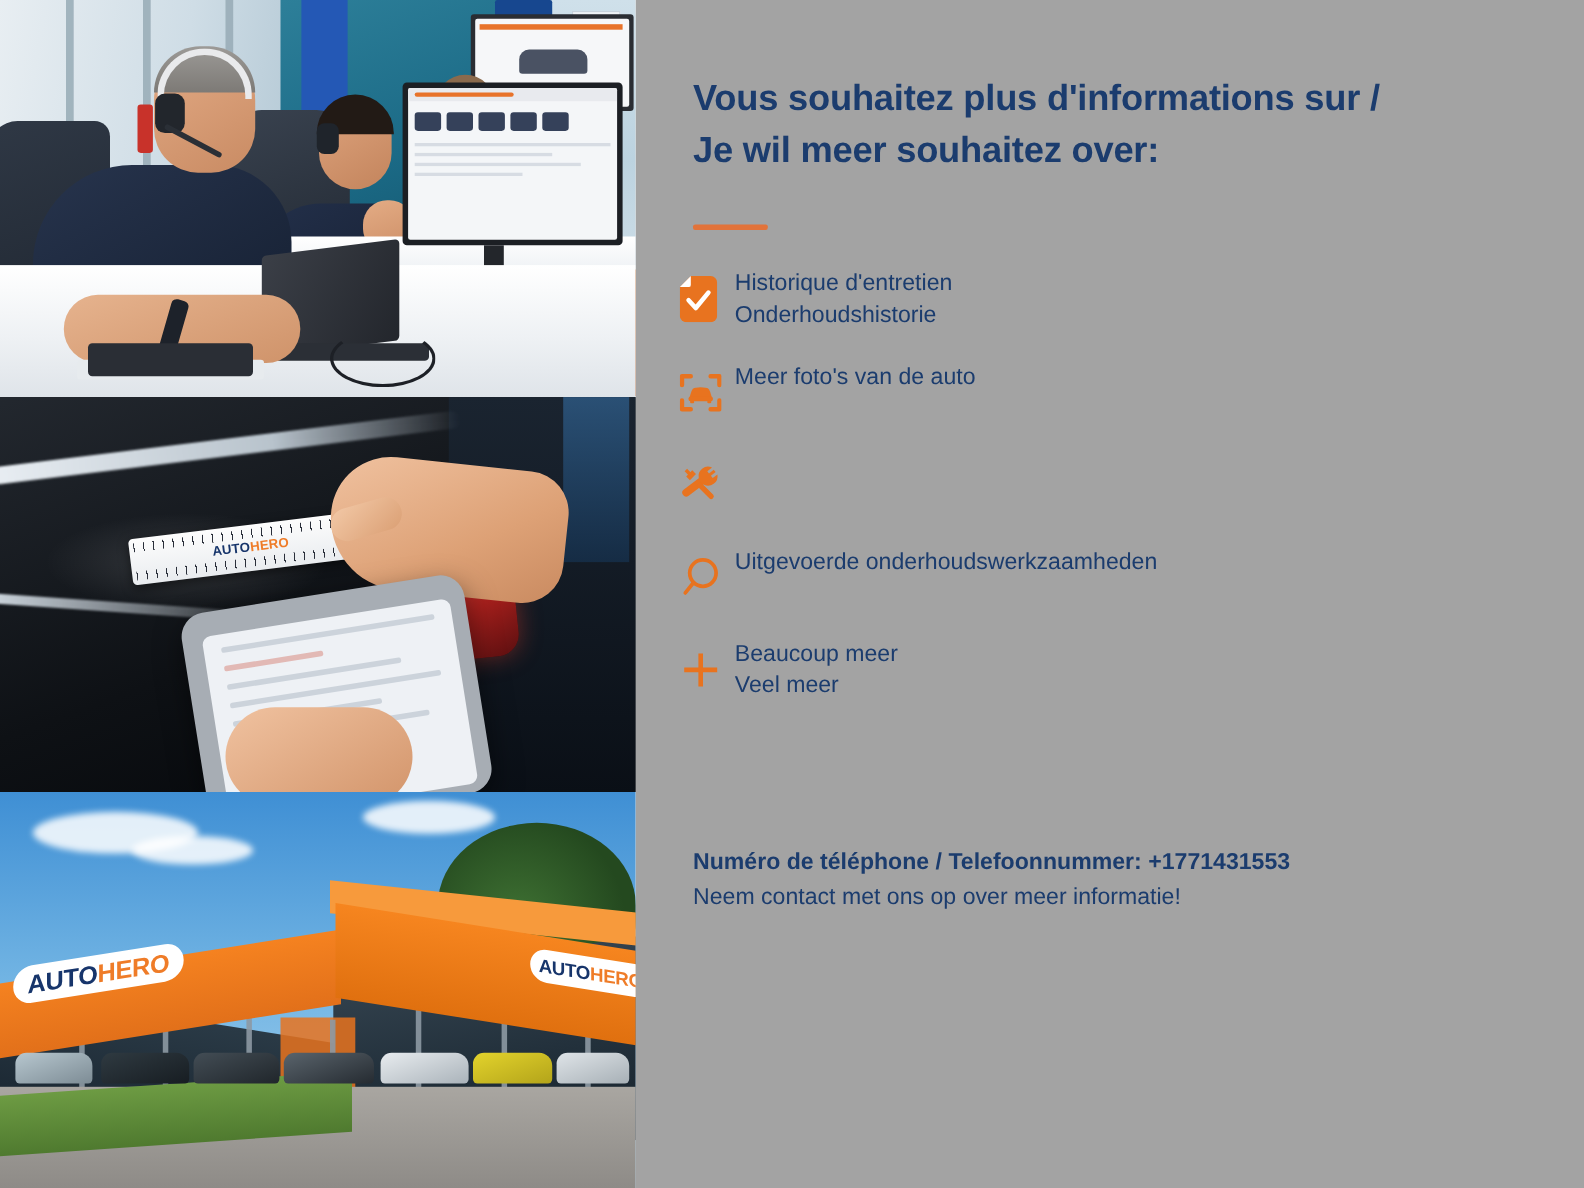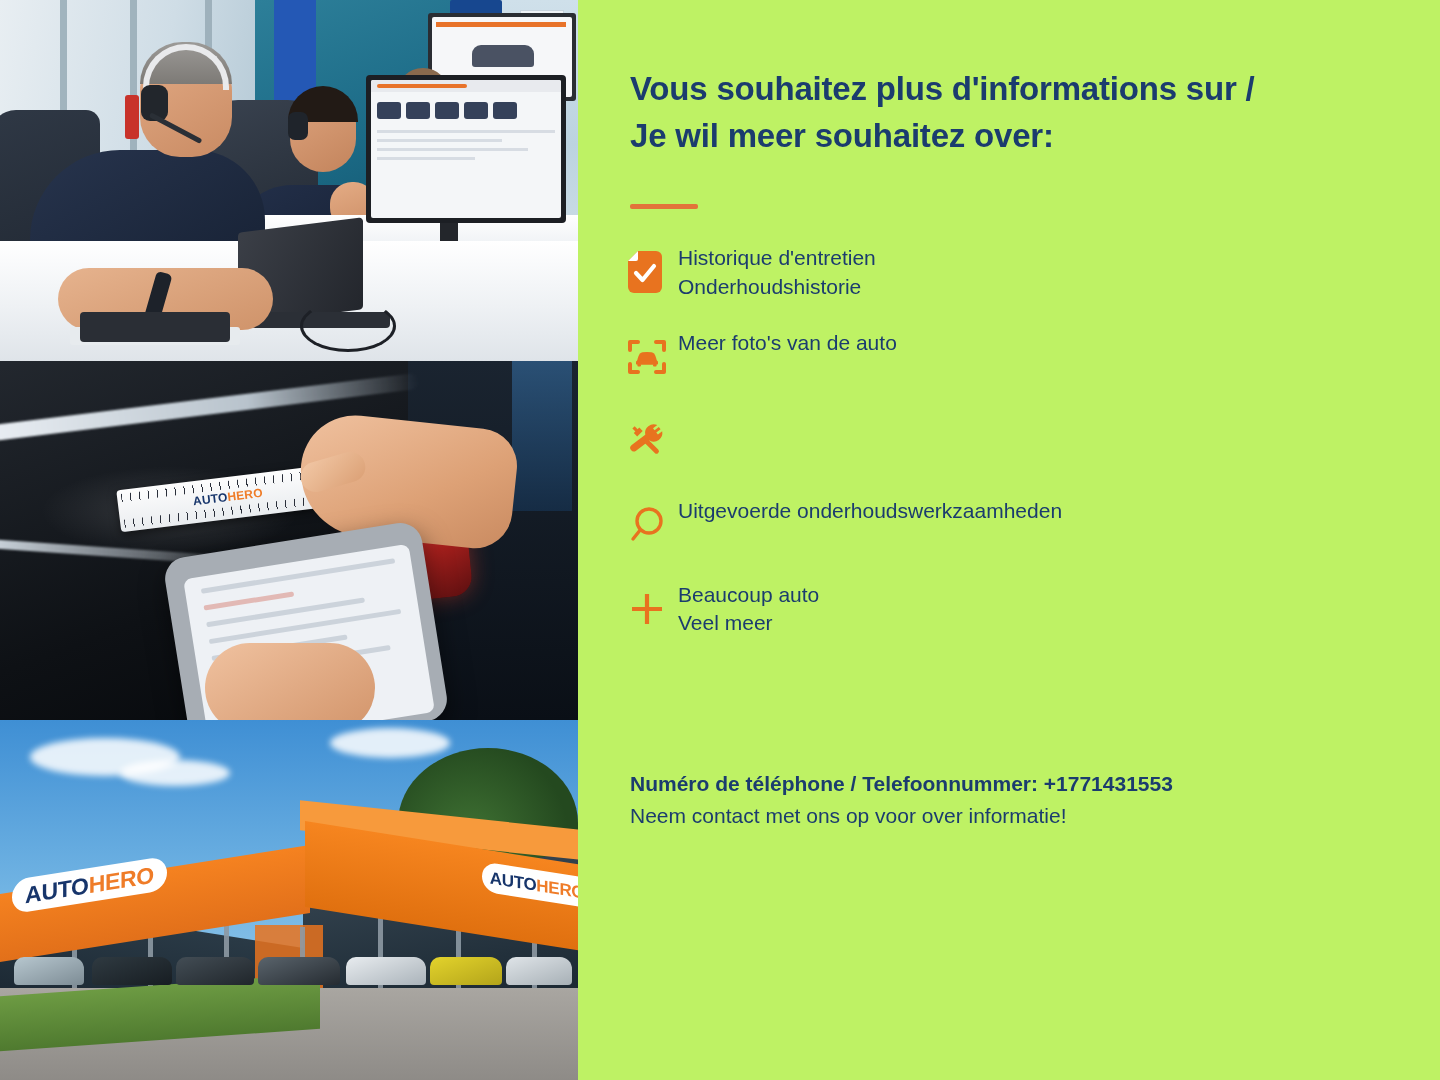--- a/index.html
+++ b/index.html
@@ -155,26 +155,26 @@
   .p3 .glassR{position:absolute;left:303px;top:120px;width:275px;height:185px;
     background:linear-gradient(180deg,#33424e 0%,#22303b 50%,#16212a 100%);transform:skewY(-9deg);transform-origin:left top;}
   .p3 .post{position:absolute;width:5px;background:#8d99a3;opacity:.9;}
   .p3 .ground{position:absolute;left:0;bottom:0;width:578px;height:92px;background:linear-gradient(180deg,#a9a6a1,#8e8b87);}
   .p3 .grass{position:absolute;left:0;bottom:40px;width:320px;height:55px;background:linear-gradient(180deg,#6d9b43,#4f7a2f);
     transform:skewY(-4deg);}
   .p3 .car{position:absolute;bottom:95px;height:28px;border-radius:10px 12px 4px 4px;}
   .p3 .inpost{position:absolute;top:150px;width:68px;height:90px;background:#e8731f;opacity:.85;}
 
   
-  .content{flex:1;position:relative;background:#bef264;}
+  .content{flex:1;position:relative;background:#a3a3a3;}
   .h1{position:absolute;left:52px;top:66px;width:780px;color:#1b3c6e;font-weight:700;
       font-size:33px;line-height:1.42;letter-spacing:-.2px;}
   .rule{position:absolute;left:52px;top:204px;width:68px;height:5px;background:#e2733a;border-radius:2px;}
 
-  .features{position:absolute;left:50px;top:243px;width:640px;}
+  .features{position:absolute;left:40px;top:243px;width:640px;}
   .feature{display:flex;align-items:flex-start;margin-bottom:26px;}
   .feature .ic{width:50px;min-width:50px;height:58px;display:flex;align-items:center;justify-content:flex-start;}
   .feature .txt{padding-top:1px;}
   .feature .l1,.feature .l2{color:#1b3c6e;font-size:21px;line-height:1.37;white-space:nowrap;}
 
   .contact{position:absolute;left:52px;top:768px;width:790px;color:#1b3c6e;}
   .contact .ph{font-size:21px;font-weight:700;line-height:1.5;white-space:nowrap;}
   .contact .cl{font-size:21px;line-height:1.53;white-space:nowrap;}
 </style>
 </head>
@@ -392,25 +392,25 @@
         </div>
       </div>
 
       <div class="feature">
         <div class="ic">
           <svg width="38" height="38" viewBox="0 0 38 38">
             <path d="M19 4 V34 M4 19 H34" stroke="#E8731F" stroke-width="4.2" stroke-linecap="butt"></path>
           </svg>
         </div>
         <div class="txt">
-          <div class="l1">Beaucoup auto</div>
+          <div class="l1">Beaucoup meer</div>
           <div class="l2">Veel meer</div>
         </div>
       </div>
     </div>
 
     <div class="contact">
       <div class="ph">Numéro de téléphone / Telefoonnummer: +1771431553</div>
-      <div class="cl">Neem contact met ons op voor over informatie!</div>
+      <div class="cl">Neem contact met ons op over meer informatie!</div>
     </div>
 
   </div>
 </div>
 
 </body></html>

